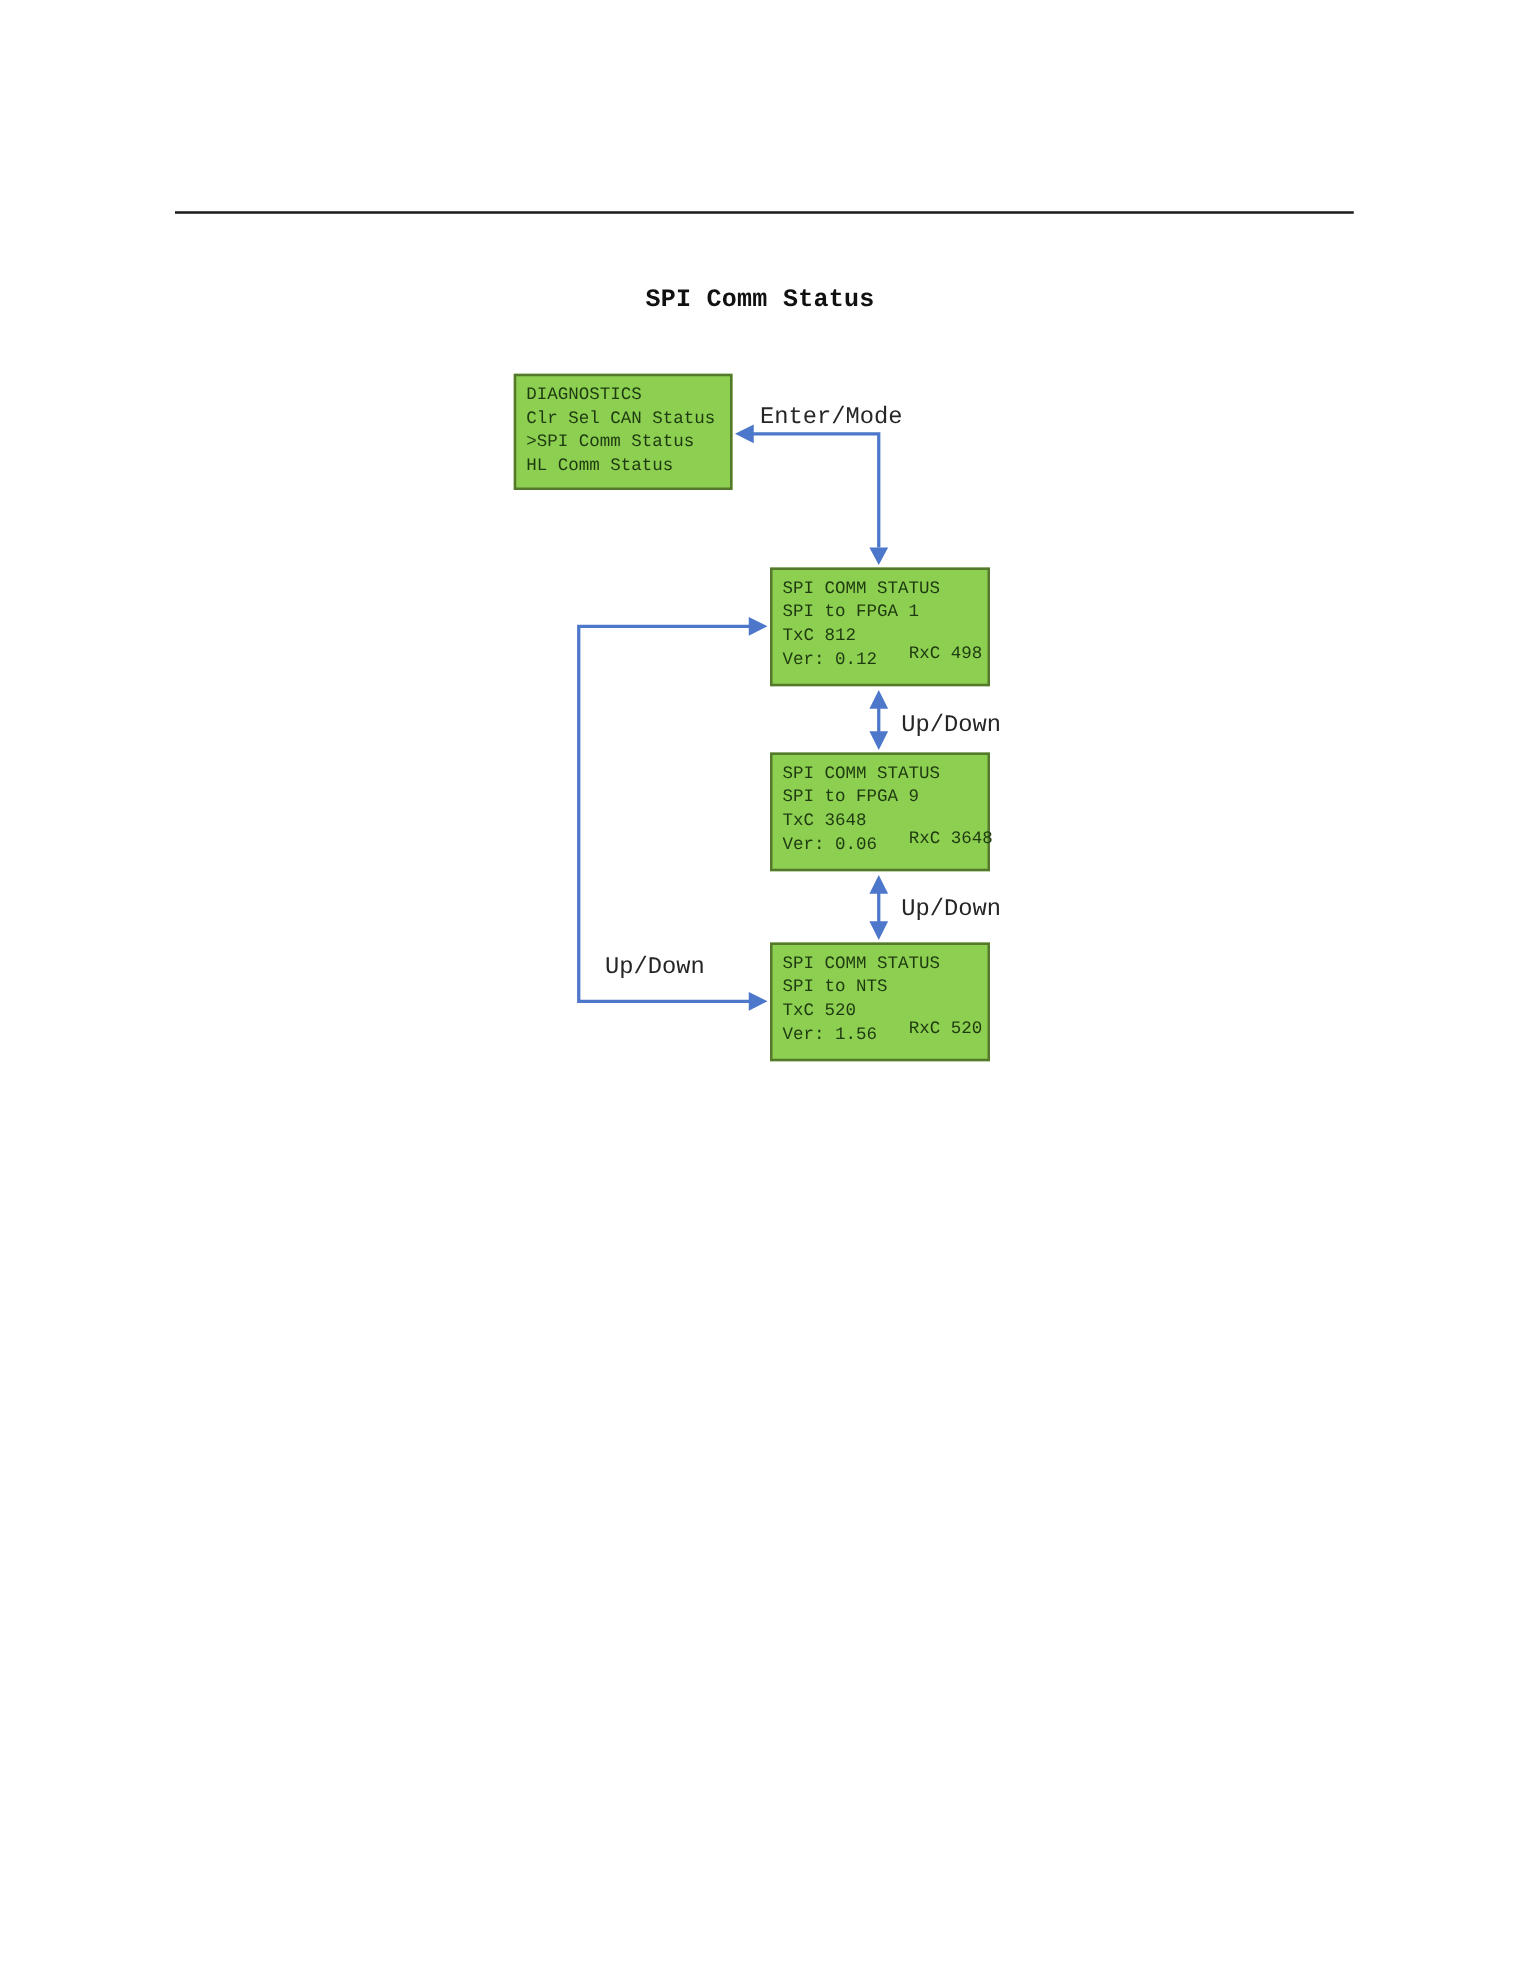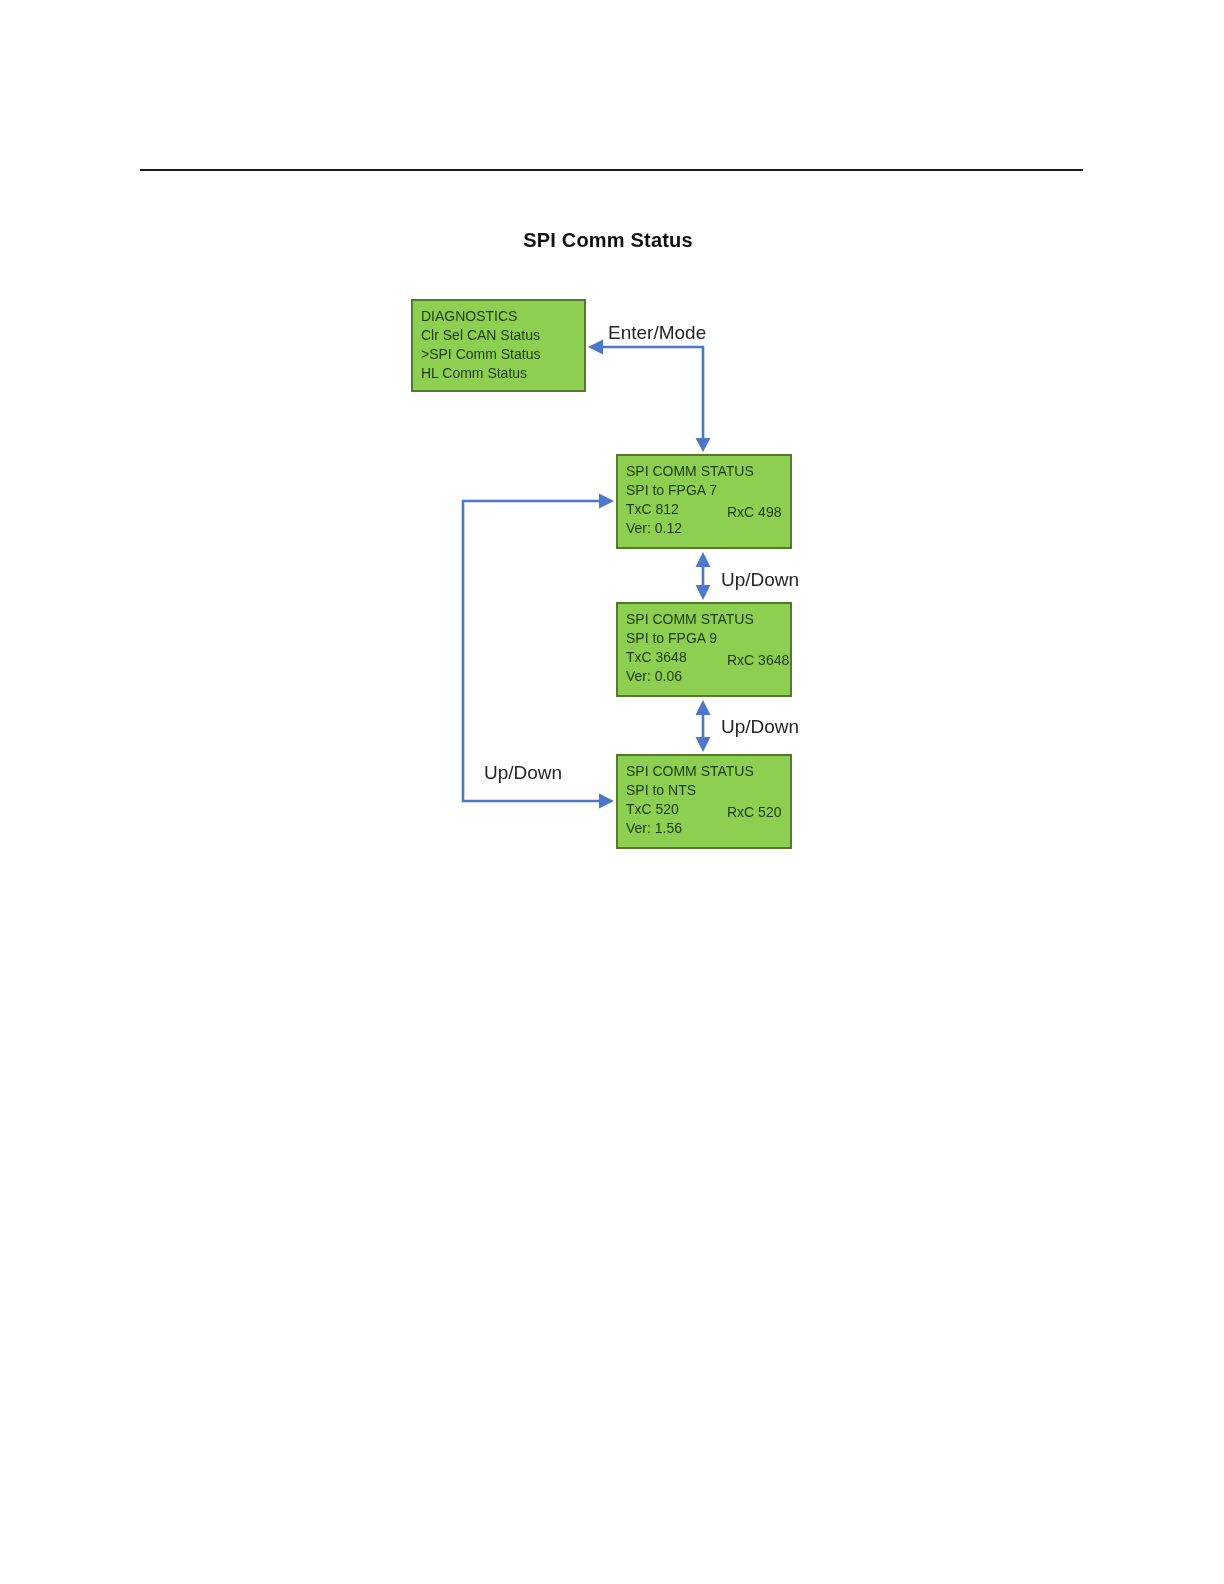--- a/index.html
+++ b/index.html
@@ -8,21 +8,21 @@
     --box-text:#1e3a10;
     --arrow-blue:#4d77ca;
     --label-text:#262626;
     --rule-black:#1a1a1a;
   }
   html,body{margin:0;padding:0;background:#ffffff;}
   .page{
     position:relative;
     width:1224px;height:1584px;
     background:#ffffff;
-    font-family:Liberation Sans, sans-serif;
+    font-family:Liberation Mono, monospace;
     overflow:hidden;
   }
   .top-rule{
     position:absolute;left:140px;top:169px;
     width:943px;height:2px;
     background:var(--rule-black);
   }
   .title{
     position:absolute;left:408px;top:229px;width:400px;
     margin:0;text-align:center;
@@ -45,21 +45,21 @@
     background:var(--box-fill);
     border:2px solid var(--box-border);
     color:var(--box-text);
     font-size:14px;line-height:19px;
     padding:6px 6px 0 8px;
     white-space:nowrap;
   }
   .lcd-box .line{height:19px;}
   .lcd-box .row{position:relative;height:19px;}
   .lcd-box .row .txc{display:inline-block;}
-  .lcd-box .row .rxc{position:absolute;left:101px;top:3px;}
+  .lcd-box .row .rxc{position:absolute;left:101px;top:14px;}
   .box-diag{left:411px;top:299px;width:175px;height:93px;}
   .box-screen1{left:616px;top:454px;}
   .box-screen2{left:616px;top:602px;}
   .box-screen3{left:616px;top:754px;}
   .conn-label{
     position:absolute;
     color:var(--label-text);
     font-size:19px;line-height:26px;
     white-space:nowrap;
   }
@@ -100,21 +100,21 @@
     <div class="line">DIAGNOSTICS</div>
     <div class="line">Clr Sel CAN Status</div>
     <div class="line">&gt;SPI Comm Status</div>
     <div class="line">HL Comm Status</div>
   </div>
 
   <div class="conn-label label-enter-mode">Enter/Mode</div>
 
   <div class="lcd-box box-screen1">
     <div class="line">SPI COMM STATUS</div>
-    <div class="line">SPI to FPGA 7</div>
+    <div class="line">SPI to FPGA 1</div>
     <div class="row">
       <span class="txc">TxC 812</span>
       <span class="rxc">RxC 498</span>
     </div>
     <div class="line">Ver: 0.12</div>
   </div>
 
   <div class="conn-label label-updown-1">Up/Down</div>
 
   <div class="lcd-box box-screen2">

